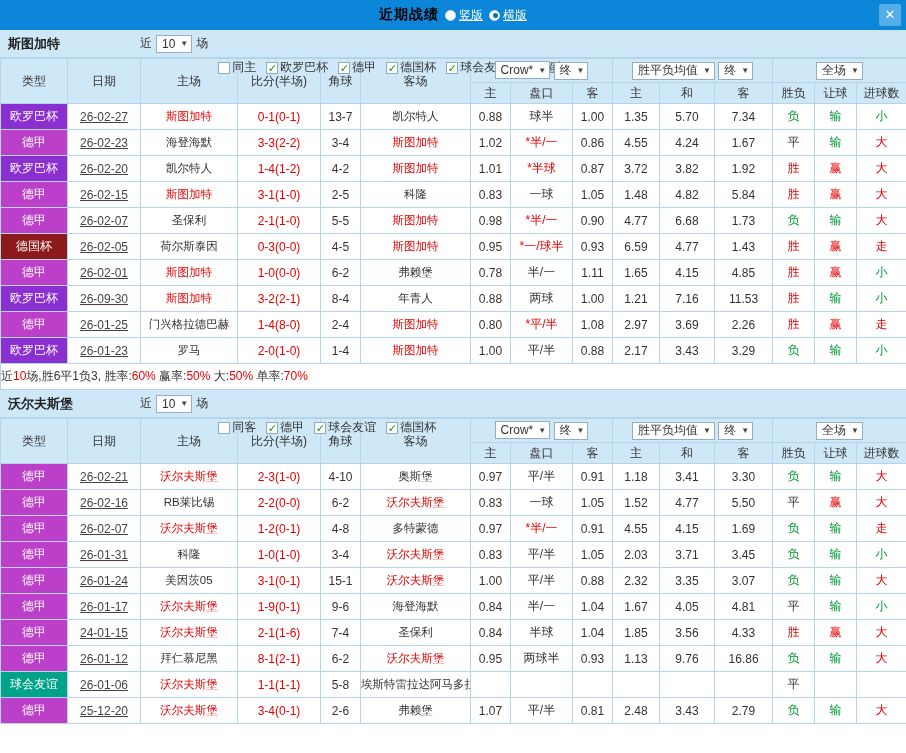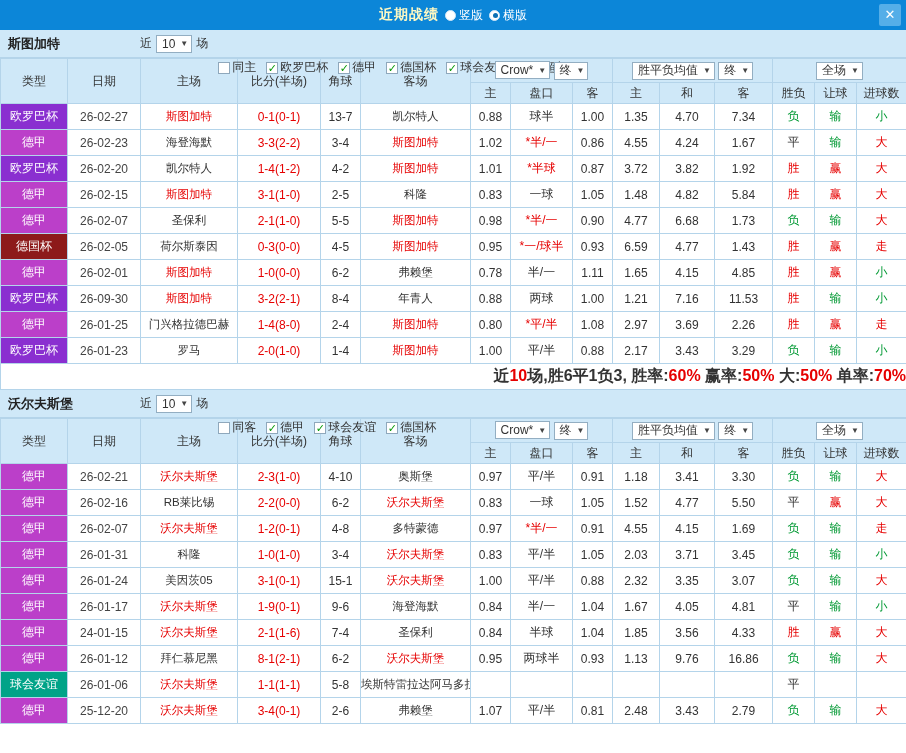--- a/index.html
+++ b/index.html
@@ -3,22 +3,22 @@
 <meta charset="utf-8">
 <style>
   * { margin:0; padding:0; box-sizing:border-box; }
   html,body { width:906px; height:753px; overflow:hidden; background:#fff;
     font-family:"Liberation Sans","DejaVu Sans",sans-serif; font-size:12px; color:#333; }
 
   
   .topbar { height:30px; background:var(--topbar,#0c86d8); position:relative;
     display:flex; align-items:center; justify-content:center; }
   .topbar-center { display:flex; align-items:center; gap:6px; }
-  .tb-title { color:#fef9c3; font-weight:bold; font-size:14px; letter-spacing:1px; }
-  .radio-wrap { display:flex; align-items:center; gap:3px; color:#fff; cursor:pointer; }
+  .tb-title { color:#000000; font-weight:bold; font-size:14px; letter-spacing:1px; }
+  .radio-wrap { display:flex; align-items:center; gap:3px; color:#fff; cursor:pointer;text-decoration:underline; }
   .rcirc { width:11px; height:11px; border-radius:50%; background:#fff; border:1px solid #cfe6f8; position:relative; display:inline-block; }
   .rcirc.sel::after { content:""; position:absolute; left:2.5px; top:2.5px; width:5px; height:5px; border-radius:50%; background:#0b6fb4; }
   .close-btn { position:absolute; right:5px; top:4px; width:22px; height:22px; background:#55aee8;
     color:#fff; font-size:13px; font-weight:bold; text-align:center; line-height:21px; border-radius:2px; cursor:pointer; }
 
   
   .section-bar { height:28px; background:#cfe8f8; border-bottom:1px solid #b4d4ea;
     display:flex; align-items:center; padding:0 8px; }
   .team-name { font-weight:bold; font-size:13px; color:#222; width:132px; }
   .filters { display:flex; align-items:center; gap:4px; }
@@ -36,28 +36,28 @@
   th,td { border:1px solid #b4d4ea; text-align:center; white-space:nowrap; overflow:hidden; }
   thead th { background:#cfe8f8; font-weight:normal; color:#333; }
   tr.hrow1 th { height:24px; }
   tr.hrow2 th { height:21px; }
   tbody td { height:26px; background:#fff; }
   td.type { color:#fff; }
   td.type.europa { background:var(--europa,#8a2fd0); }
   td.type.bund { background:var(--bund,#bb3fc9); }
   td.type.pokal { background:var(--pokal,#8d1a1a); }
   td.type.friendly { background:var(--friendly,#00a388); }
-  td.date { color:#444; }
+  td.date { color:#444;text-decoration:underline; }
   td.team { font-size:11.5px; }
   td.team.focal { color:var(--red,#e60000); }
   td.score { color:var(--red,#e60000); }
   .c-r { color:var(--red,#e60000); }
   .c-g { color:var(--green,#009933); }
   .c-k { color:#333; }
-  td.summary { height:26px; background:#fff; text-align:right; font-size:16px;font-weight:bold; }
+  td.summary { height:26px; background:#fff; text-align:left; font-size:12px; }
 </style>
 </head>
 <body>
 
 <div class="topbar">
   <div class="topbar-center">
     <span class="tb-title">近期战绩</span>
     <span class="radio-wrap">
       <span class="rcirc"></span>
       <span>竖版</span>
@@ -179,21 +179,21 @@
           <td class="type europa">欧罗巴杯</td>
           <td class="date">26-02-27</td>
           <td class="team focal">斯图加特</td>
           <td class="score">0-1(0-1)</td>
           <td class="corner">13-7</td>
           <td class="team">凯尔特人</td>
           <td class="num">0.88</td>
           <td class="line">球半</td>
           <td class="num">1.00</td>
           <td class="num">1.35</td>
-          <td class="num">4.70</td>
+          <td class="num">5.70</td>
           <td class="num">7.34</td>
           <td class="res c-g">负</td>
           <td class="res c-g">输</td>
           <td class="res c-g">小</td>
         </tr>
         <tr>
           <td class="type bund">德甲</td>
           <td class="date">26-02-23</td>
           <td class="team">海登海默</td>
           <td class="score">3-3(2-2)</td>

